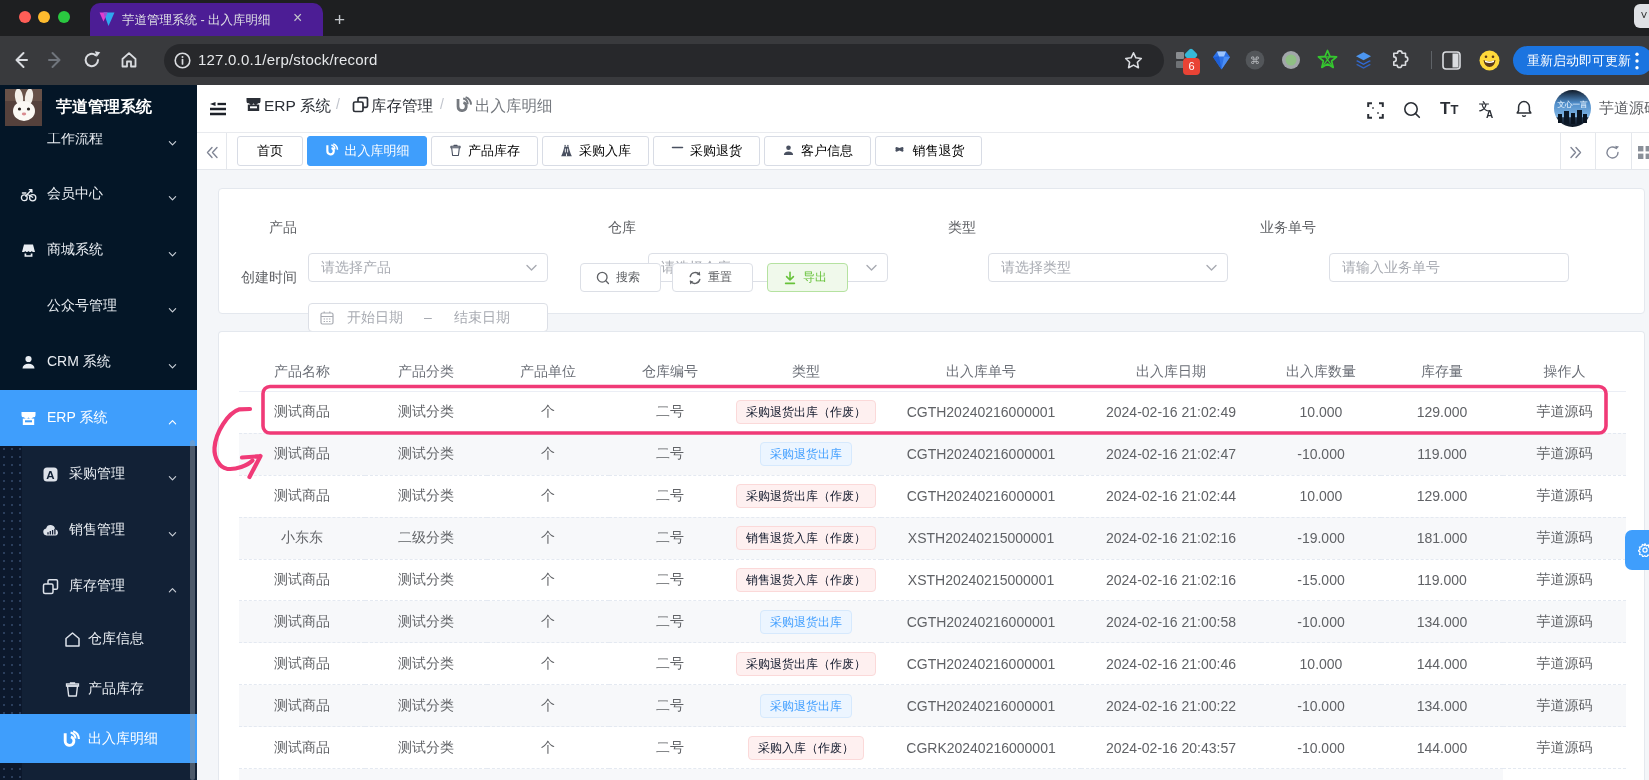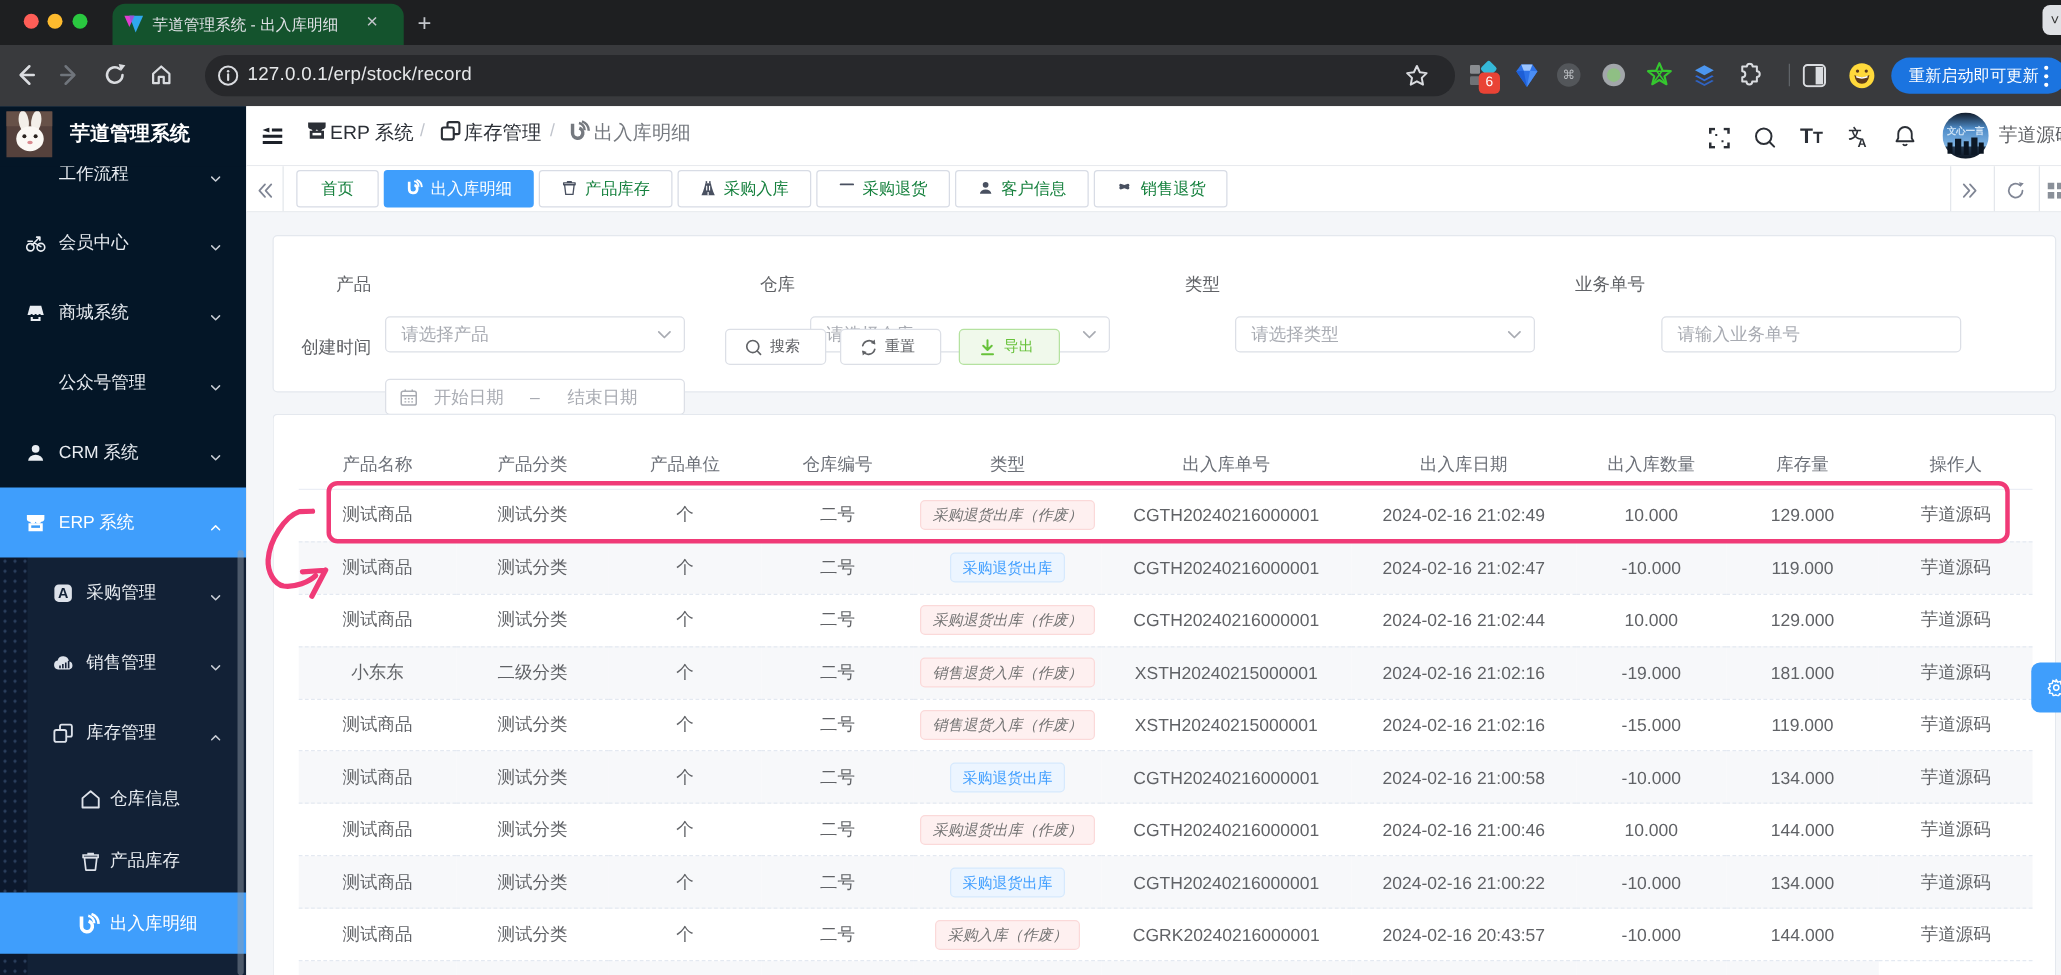--- a/index.html
+++ b/index.html
@@ -3,57 +3,57 @@
 <meta charset="utf-8">
 <style>
   * { margin:0; padding:0; box-sizing:border-box; }
   html,body { width:1649px; height:780px; overflow:hidden; font-family:"Liberation Sans",sans-serif; }
   .abs { position:absolute; }
   #stage { position:relative; width:1649px; height:780px; background:#fff; overflow:hidden; }
 
   
   #tabstrip { left:0; top:0; width:1649px; height:36px; background:#1e1f21; }
   .tl { border-radius:50%; width:12px; height:12px; top:11px; }
-  #tab { left:90px; top:3px; width:233px; height:33px; background:#14532d; border-radius:10px 10px 0 0;padding-left:48px; }
+  #tab { left:90px; top:3px; width:233px; height:33px; background:#4c1d95; border-radius:10px 10px 0 0;padding-left:48px; }
   #tabtitle { left:32px; top:9px; color:#dfe1e5; font-size:12.5px; white-space:nowrap; }
   #toolbar { left:0; top:36px; width:1649px; height:49px; background:#393a3d; }
   #urlpill { left:164px; top:44px; width:1000px; height:33px; background:#27282b; border-radius:17px; }
   #urltext { left:34px; top:7px; color:#e6e8ea; font-size:15px; letter-spacing:.2px; }
   #updbtn { left:1513px; top:46px; width:140px; height:29px; background:#1b74e0; border-radius:15px; color:#fff; font-size:13px; line-height:29px; padding-left:14px; }
 
   
   #sidebar { left:0; top:85px; width:197px; height:695px; background:#041627; overflow:hidden; }
   #submenuarea { left:0; top:360px; width:197px; height:335px; background:#122136; }
   .mitem { position:absolute; left:0; width:197px; height:56px; color:#e9edf2; font-size:14px; }
   .mtext { position:absolute; top:50%; transform:translateY(-50%); white-space:nowrap; }
   .chev { position:absolute; right:20px; top:50%; width:9px; height:9px; }
   #logo { left:0; top:0; width:197px; height:48px; background:#041627; }
   #logotitle { left:56px; top:12px; font-size:16px; font-weight:700; color:#fff; white-space:nowrap; }
 
   
   #appheader { left:197px; top:85px; width:1452px; height:48px; background:#fff; border-bottom:1px solid #e8eaee; }
   #tagsbar { left:197px; top:133px; width:1452px; height:37px; background:#fff; border-bottom:1px solid #e4e7ec; }
-  .tag-item { position:absolute; top:3px; height:30px; border:1px solid #d8dce5; border-radius:3px; background:#fff; color:#15803d; font-size:13px; line-height:28px; text-align:center; }
+  .tag-item { position:absolute; top:3px; height:30px; border:1px solid #d8dce5; border-radius:3px; background:#fff; color:#000000; font-size:13px; line-height:28px; text-align:center; }
   .tag-active { background:#3f9efc; border-color:#3f9efc; color:#fff; }
 
   
   #content { left:197px; top:170px; width:1452px; height:610px; background:#f4f6f9; }
   .card { position:absolute; background:#fff; border:1px solid #e4e8ee; border-radius:4px; }
   .flabel { position:absolute; font-size:14px; color:#606266; }
   .finput { position:absolute; height:29px; border:1px solid #dcdfe6; border-radius:4px; background:#fff;margin-top:40px; }
   .ph { position:absolute; left:12px; top:5px; font-size:14px; color:#a8abb2; white-space:nowrap; }
   .btn { position:absolute; height:29px; border:1px solid #dcdfe6; border-radius:4px; background:#fff; font-size:12px; color:#606266; }
 
   
   table { border-collapse:collapse; table-layout:fixed; width:1387px; font-size:14px; color:#606266; }
   th { font-weight:500; color:#6b6f77; height:39.5px; border-bottom:1px solid #ebeef5; text-align:center; font-size:14px; }
   td { height:41.9px; border-bottom:1px dashed #e4e9f1; text-align:center; }
   tr.stripe td { background:#f7f8fa; }
   .ttag { display:inline-block; height:24px; line-height:22px; padding:0 9px; border-radius:4px; font-size:12px; }
-  .tred { background:#fef0f0; color:#737373; border:1px solid #fbd9d9;font-style:italic; }
+  .tred { background:#fef0f0; color:#0f172a; border:1px solid #fbd9d9; }
   .tblue { background:#ecf5ff; color:#409eff; border:1px solid #d6e9fd; }
 </style>
 </head>
 <body>
 <div id="stage">
 
   <div class="abs" id="tabstrip"></div>
   <div class="abs tl" style="left:19px;background:#ff5e57;"></div>
   <div class="abs tl" style="left:38px;background:#febb2e;"></div>
   <div class="abs tl" style="left:58px;background:#2ac840;"></div>

